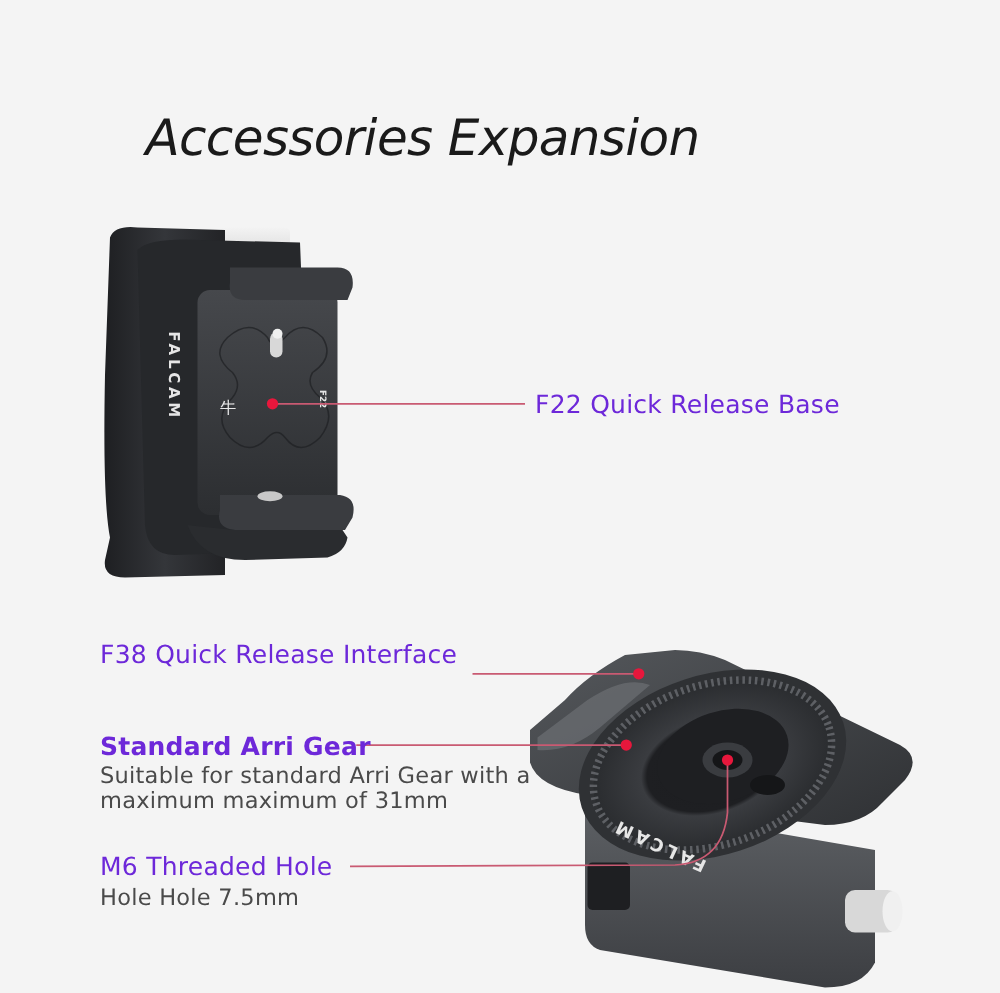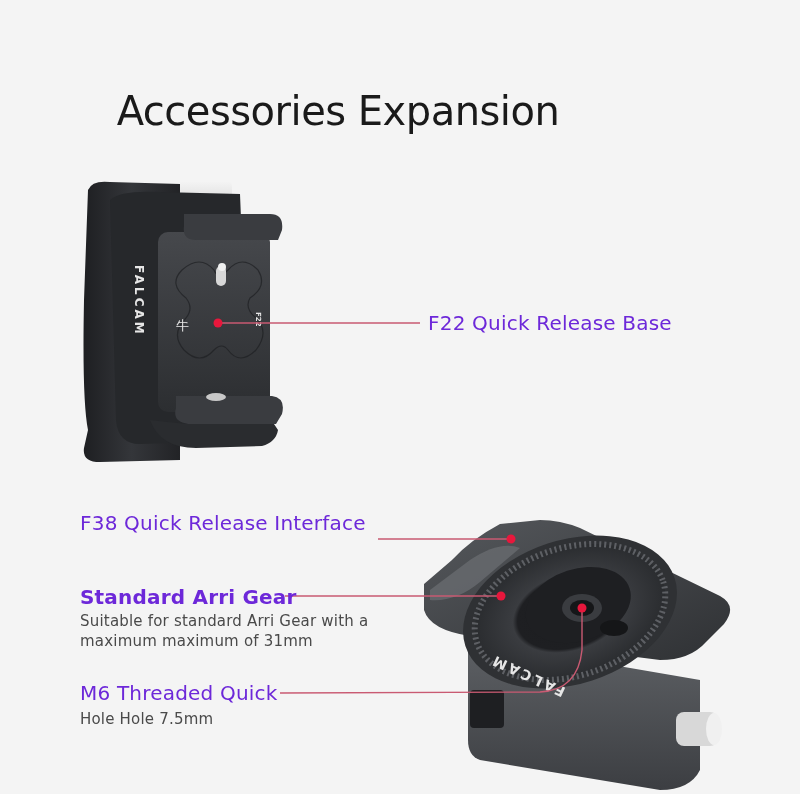--- a/index.html
+++ b/index.html
@@ -6,25 +6,25 @@
   body {
     width: 800px; height: 794px; overflow: hidden;
     background: #f4f4f4;
     font-family: "DejaVu Sans", "Liberation Sans", sans-serif;
     color: #1e1e1e;
     position: relative;
   }
   .title {
     position: absolute; left: 0; top: 88px; width: 676px;
     text-align: center; font-size: 40px; font-weight: 400;
-    letter-spacing: -0.5px; color: #1a1a1a;
+    letter-spacing: -0.5px; color: #1a1a1a; font-style: italic;
   }
   .abs { position: absolute; }
   .label-main { font-size: 20px; color: #6d28d9; white-space: nowrap; letter-spacing: 0.2px; }
-  .label-sub { font-size: 15px; color: #4a4a4a; line-height: 20px; white-space: nowrap; letter-spacing: 0.2px; }
+  .label-sub { font-size: 18px; color: #4a4a4a; line-height: 20px; white-space: nowrap; letter-spacing: 0.2px; }
   svg.overlay { position: absolute; left: 0; top: 0; pointer-events: none; }
   svg.prod { position: absolute; left: 0; top: 0; }
 </style>
 </head>
 <body>
 
 <div class="title">Accessories Expansion</div>
 
 <svg class="prod" width="800" height="794">
   <defs>
@@ -135,14 +135,14 @@
 </svg>
 
 <div class="abs label-main" style="left:428px;top:311px;">F22 Quick Release Base</div>
 
 <div class="abs label-main" style="left:80px;top:511px;">F38 Quick Release Interface</div>
 
 <div class="abs label-main" style="left:80px;top:585px;font-weight:bold;">Standard Arri Gear</div>
 <div class="abs label-sub" style="left:80px;top:611px;">Suitable for standard Arri Gear with a</div>
 <div class="abs label-sub" style="left:80px;top:631px;">maximum maximum of 31mm</div>
 
-<div class="abs label-main" style="left:80px;top:681px;">M6 Threaded Quick</div>
+<div class="abs label-main" style="left:80px;top:681px;">M6 Threaded Hole</div>
 <div class="abs label-sub" style="left:80px;top:709px;">Hole Hole 7.5mm</div>
 
 </body></html>

